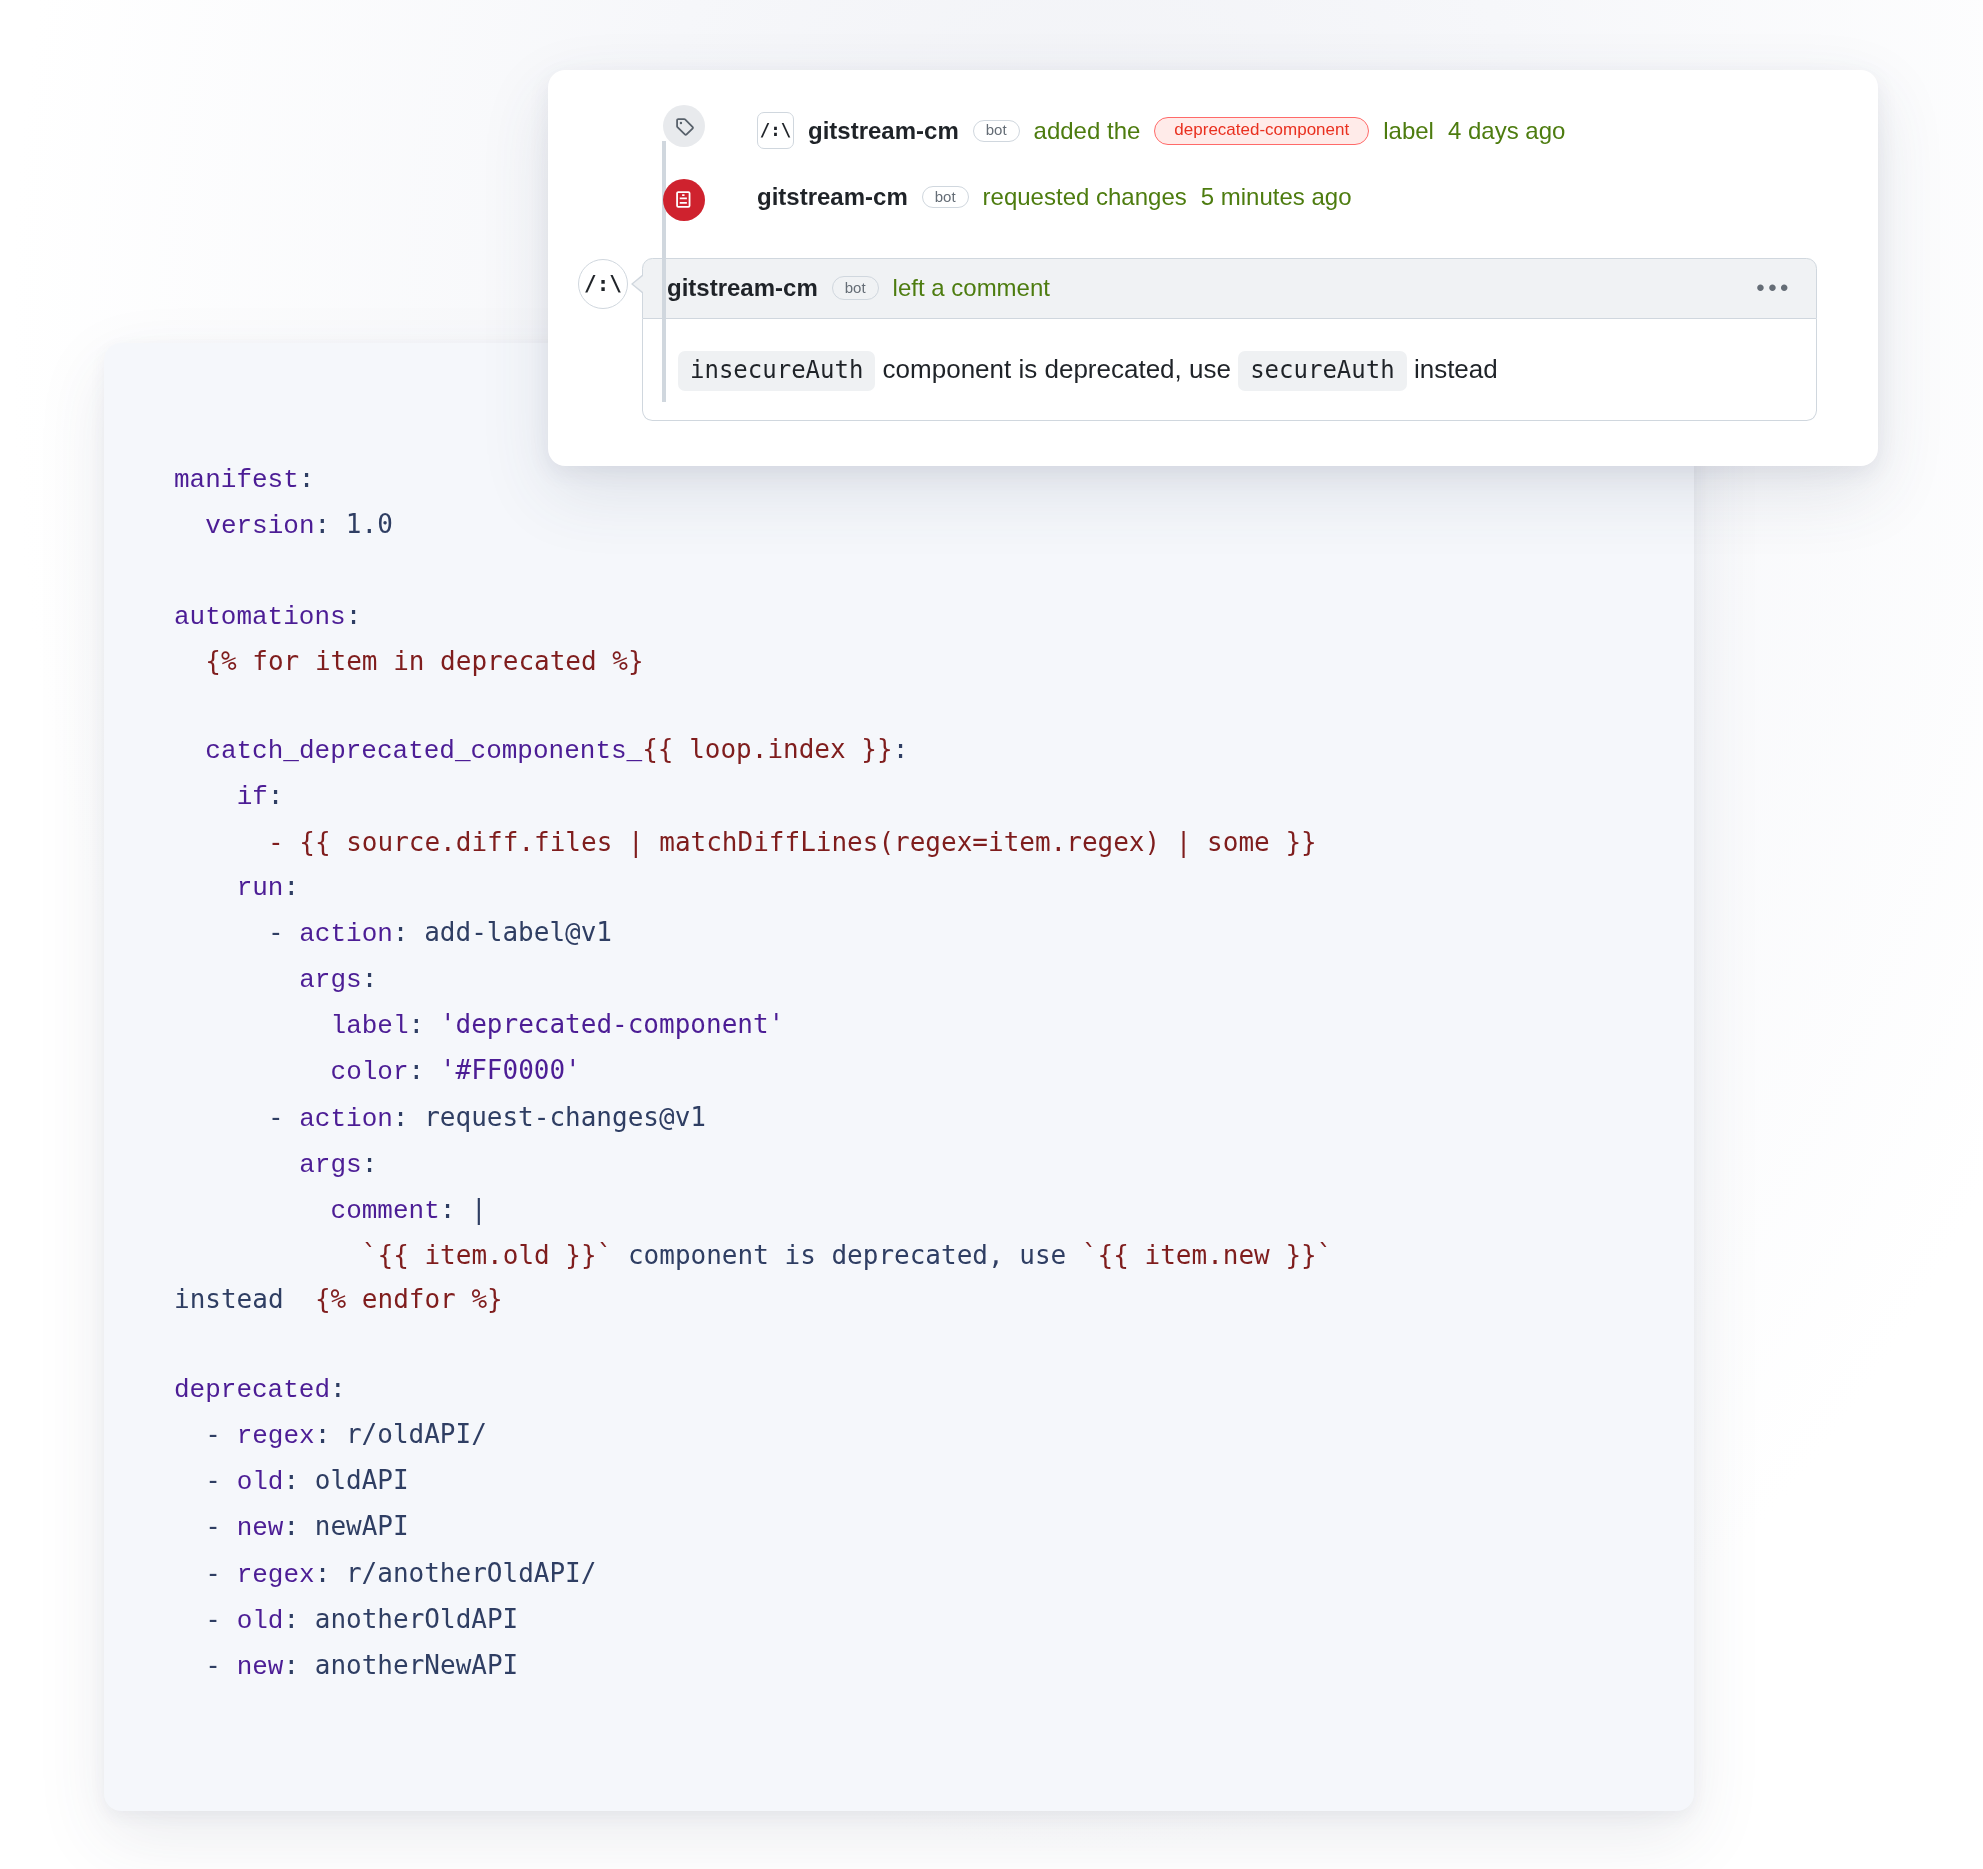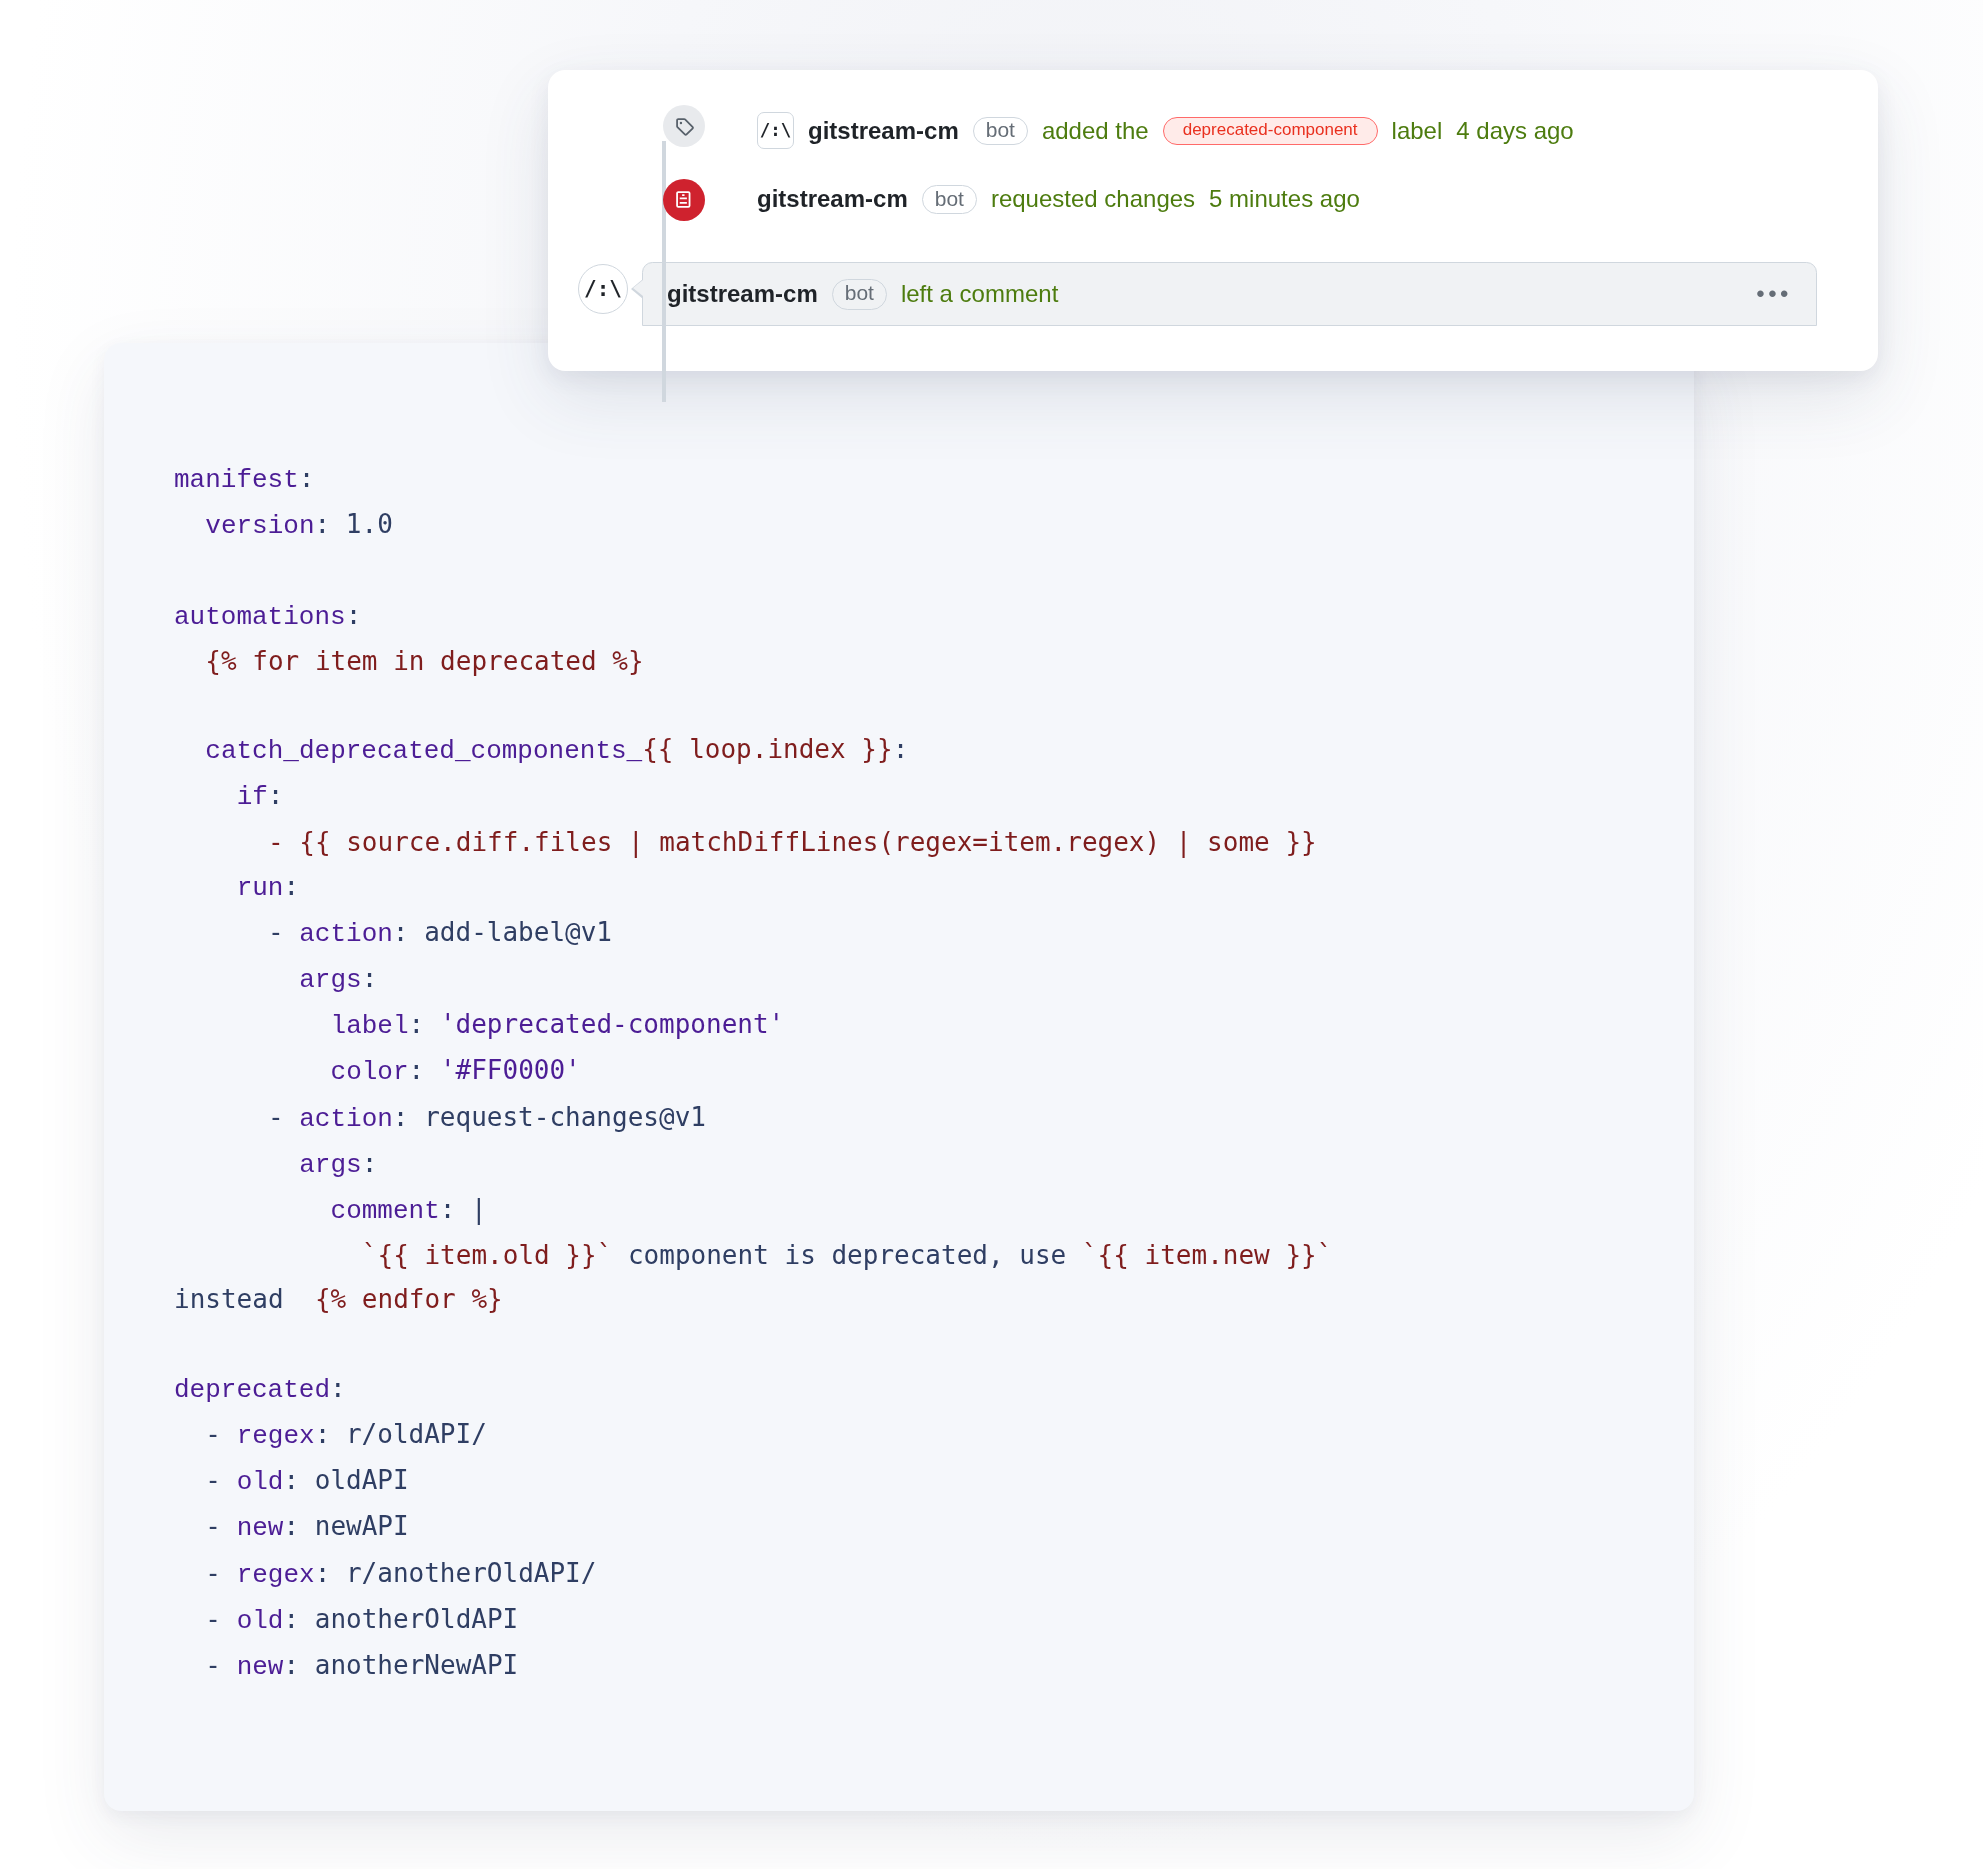--- a/index.html
+++ b/index.html
@@ -64,21 +64,21 @@
     font-family: ui-monospace, Menlo, monospace;
     color: #1f2328;
   }
   .actor { font-weight: 700; color: #1f2328; }
   .muted { color: #4d7c0f; }
   .bot-pill {
     display: inline-flex; align-items: center;
     padding: 1.7px 12px 3.5px 12px;
     border: 1.7px solid #d0d7de;
     border-radius: 24px;
-    font-size: 21px;
+    font-size: 15px;
     color: #656d76;
   }
   .label-pill {
     display: inline-flex; align-items: center;
     padding: 3.5px 19px 5.2px 19px;
     border: 1.7px solid #ff6a69;
     background: #ffebe9;
     color: #e9301f;
     border-radius: 24px;
     font-size: 17px;
@@ -214,20 +214,23 @@
     <span class="muted">5 minutes ago</span>
   </div>
 
   <div class="comment-block">
     <div class="avatar-circle">/:\</div>
     <div class="comment-header">
       <span class="actor">gitstream-cm</span>
       <span class="bot-pill">bot</span>
       <span class="muted">left a comment</span>
       <span class="kebab">•••</span>
+    </div>
+    <div class="comment-body">
+      <span class="inline-code">insecureAuth</span><span> component is deprecated, use </span><span class="inline-code">secureAuth</span><span> instead</span>
     </div>
   </div>
 </div>
 
 <div class="code-card">
 <pre class="code"><span class="k">manifest</span><span class="p">:</span>
   <span class="k">version</span><span class="p">:</span> <span class="s">1.0</span>
 
 <span class="k">automations</span><span class="p">:</span>
   <span class="tp">{% for item in deprecated %}</span>

